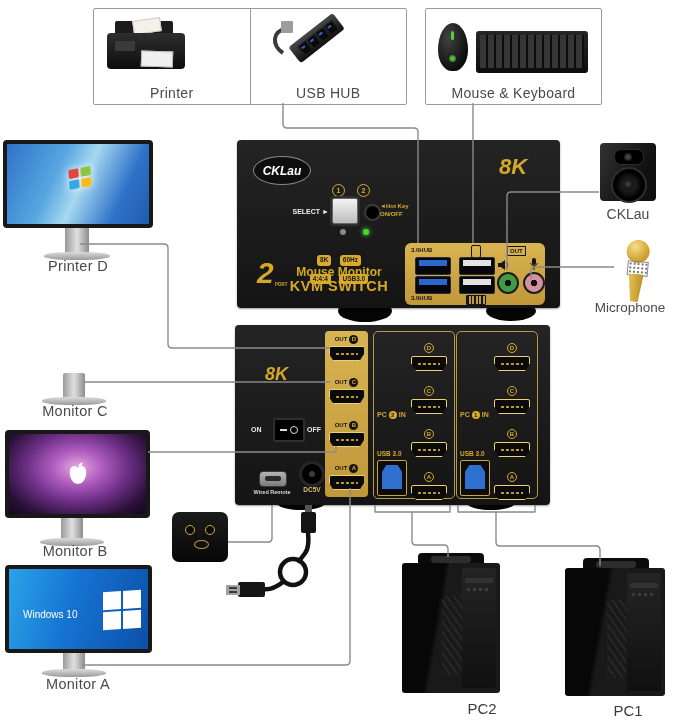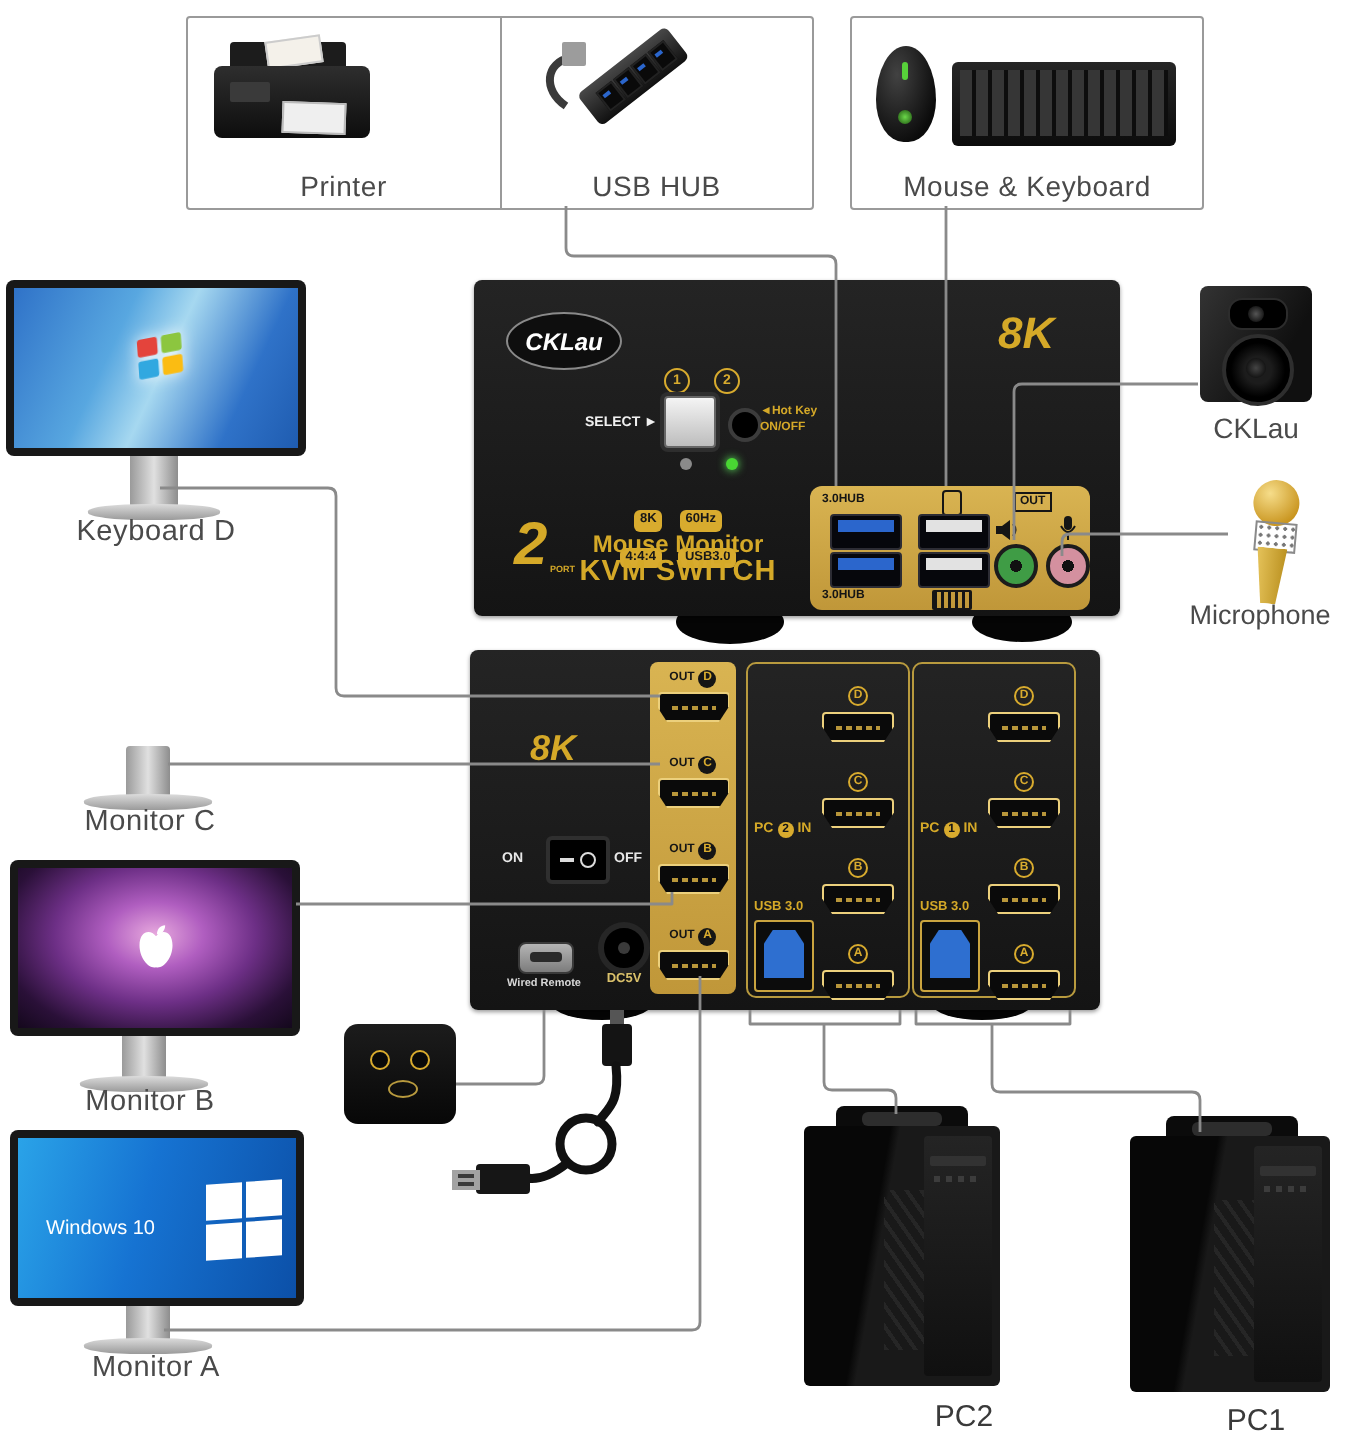--- a/index.html
+++ b/index.html
@@ -303,21 +303,21 @@
       <div class="winflag" style="position:absolute;left:44%;top:30%;">
         <span style="background:#e4443c;"></span>
           <span style="background:#8cc63f;"></span>
         <span style="background:#31a8e0;"></span>
           <span style="background:#fbbc12;"></span>
       </div>
     </div>
   </div>
   <div class="abs mon-neck" style="left:65px;top:226px;width:24px;height:28px;"></div>
   <div class="abs mon-base" style="left:44px;top:252px;width:66px;height:8px;"></div>
-  <div class="abs mon-label" style="left:18px;top:258px;width:120px;">Keyboard D</div>
+  <div class="abs mon-label" style="left:18px;top:258px;width:120px;">Printer D</div>
 
   <div class="abs mon-neck" style="left:63px;top:373px;width:22px;height:26px;"></div>
   <div class="abs mon-base" style="left:42px;top:397px;width:64px;height:8px;"></div>
   <div class="abs mon-label" style="left:15px;top:403px;width:120px;">Monitor C</div>
 
   <div class="abs mon-frame z10" style="left:5px;top:430px;width:145px;height:88px;">
     <div class="mon-screen" style="background:radial-gradient(ellipse at 50% 42%,#e8aade 0%,#b05ec0 25%,#6d2f86 52%,#2a1038 80%,#14081c 100%);display:flex;align-items:center;justify-content:center;">
       <svg width="22" height="27" viewBox="0 0 24 28">
         <path d="M12 7 C9 3 3 4 3 12 C3 19 8 25 12 24 C16 25 21 19 21 12 C21 4 15 3 12 7 Z" fill="#fff"></path>
         <path d="M12.5 6 C12.5 3 14.5 1 17 1 C17 4 15 6 12.5 6 Z" fill="#fff"></path>

